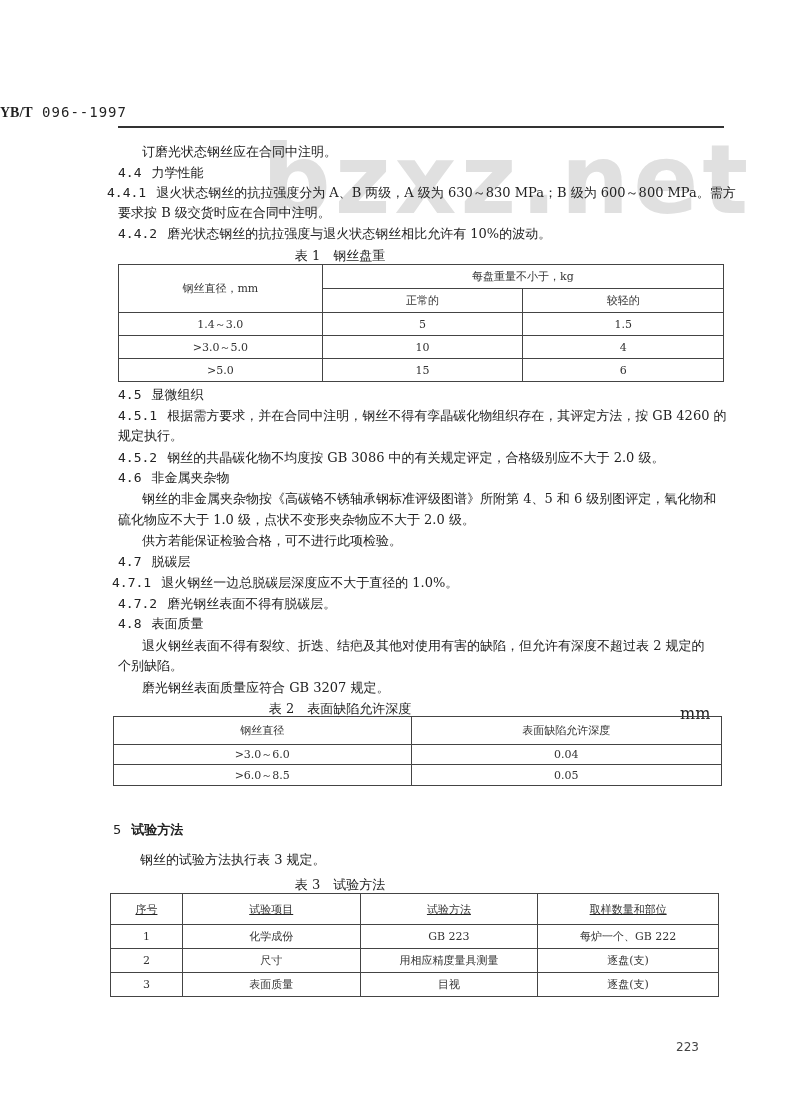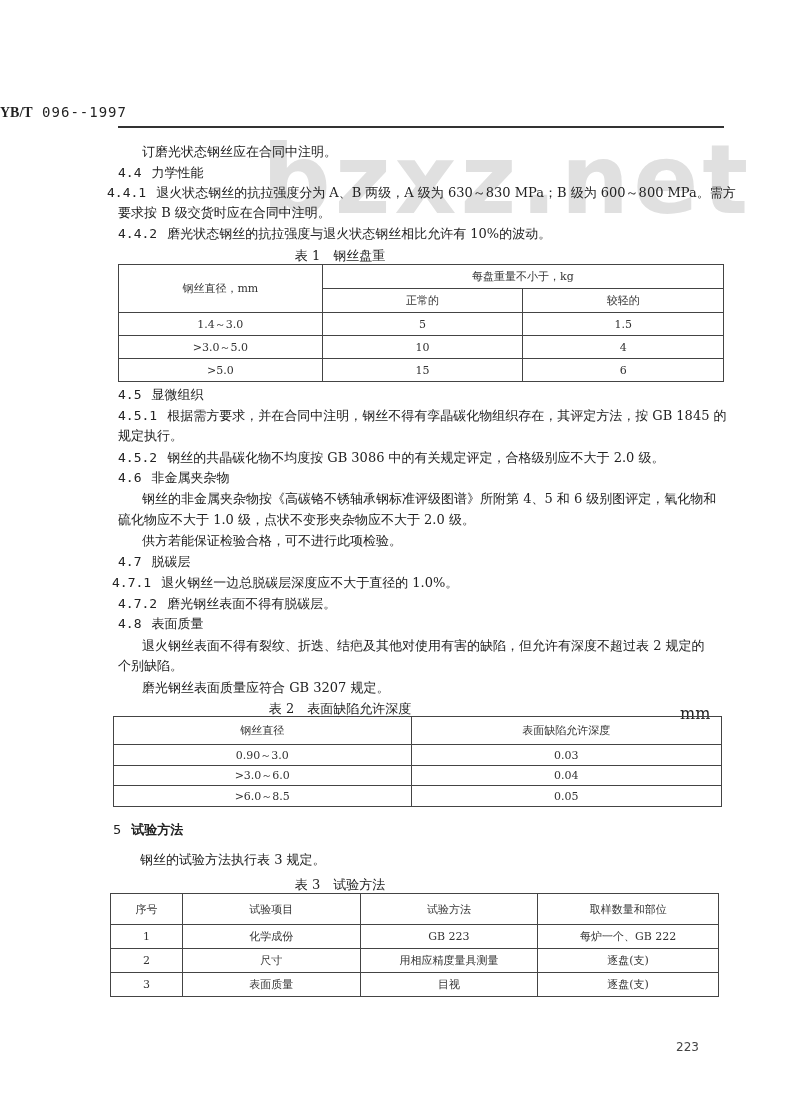--- a/index.html
+++ b/index.html
@@ -171,21 +171,21 @@
     <td>15</td>
     <td>6</td>
   </tr>
 </tbody>
   </table>
 
 <div class="line" style="left:118px; top:387px;">
   <span class="num">4.5</span><span>显微组织</span>
 </div>
 <div class="line" style="left:118px; top:408px;">
-  <span class="num">4.5.1</span><span>根据需方要求，并在合同中注明，钢丝不得有孪晶碳化物组织存在，其评定方法，按 GB 1845 的</span>
+  <span class="num">4.5.1</span><span>根据需方要求，并在合同中注明，钢丝不得有孪晶碳化物组织存在，其评定方法，按 GB 4260 的</span>
 </div>
 <div class="line" style="left:118px; top:428px;">规定执行。</div>
 <div class="line" style="left:118px; top:450px;">
   <span class="num">4.5.2</span><span>钢丝的共晶碳化物不均度按 GB 3086 中的有关规定评定，合格级别应不大于 2.0 级。</span>
 </div>
 
 <div class="line" style="left:118px; top:470px;">
   <span class="num">4.6</span><span>非金属夹杂物</span>
 </div>
 <div class="line" style="left:142px; top:491px;">钢丝的非金属夹杂物按《高碳铬不锈轴承钢标准评级图谱》所附第 4、5 和 6 级别图评定，氧化物和</div>
@@ -215,24 +215,20 @@
 <table class="doc-table outer-thick" style="left:113px; top:716px; width:609px;">
   <colgroup>
     <col style="width:298px">
     <col style="width:311px">
   </colgroup>
   <tbody>
       <tr style="height:28px;">
     <th>钢丝直径</th>
     <th>表面缺陷允许深度</th>
   </tr>
-  <tr class="t2-body" style="height:21px;">
-    <td>0.90～3.0</td>
-    <td>0.03</td>
-  </tr>
   <tr class="t2-body" style="height:20px;">
     <td>&gt;3.0～6.0</td>
     <td>0.04</td>
   </tr>
   <tr class="t2-body" style="height:21px;">
     <td>&gt;6.0～8.5</td>
     <td>0.05</td>
   </tr>
 </tbody>
   </table>
@@ -245,21 +241,21 @@
 <div class="caption" style="top:876px;">表 3　试验方法</div>
 
 <table class="doc-table outer-thick" style="left:110px; top:893px; width:609px;">
   <colgroup>
     <col style="width:72px">
     <col style="width:178px">
     <col style="width:178px">
     <col style="width:181px">
   </colgroup>
   <tbody>
-      <tr style="height:31px;">
+      <tr style="height:31px;text-decoration:underline;">
     <th>序号</th>
     <th>试验项目</th>
     <th>试验方法</th>
     <th>取样数量和部位</th>
   </tr>
   <tr style="height:24px;">
     <td>1</td>
     <td>化学成份</td>
     <td>GB 223</td>
     <td>每炉一个、GB 222</td>

